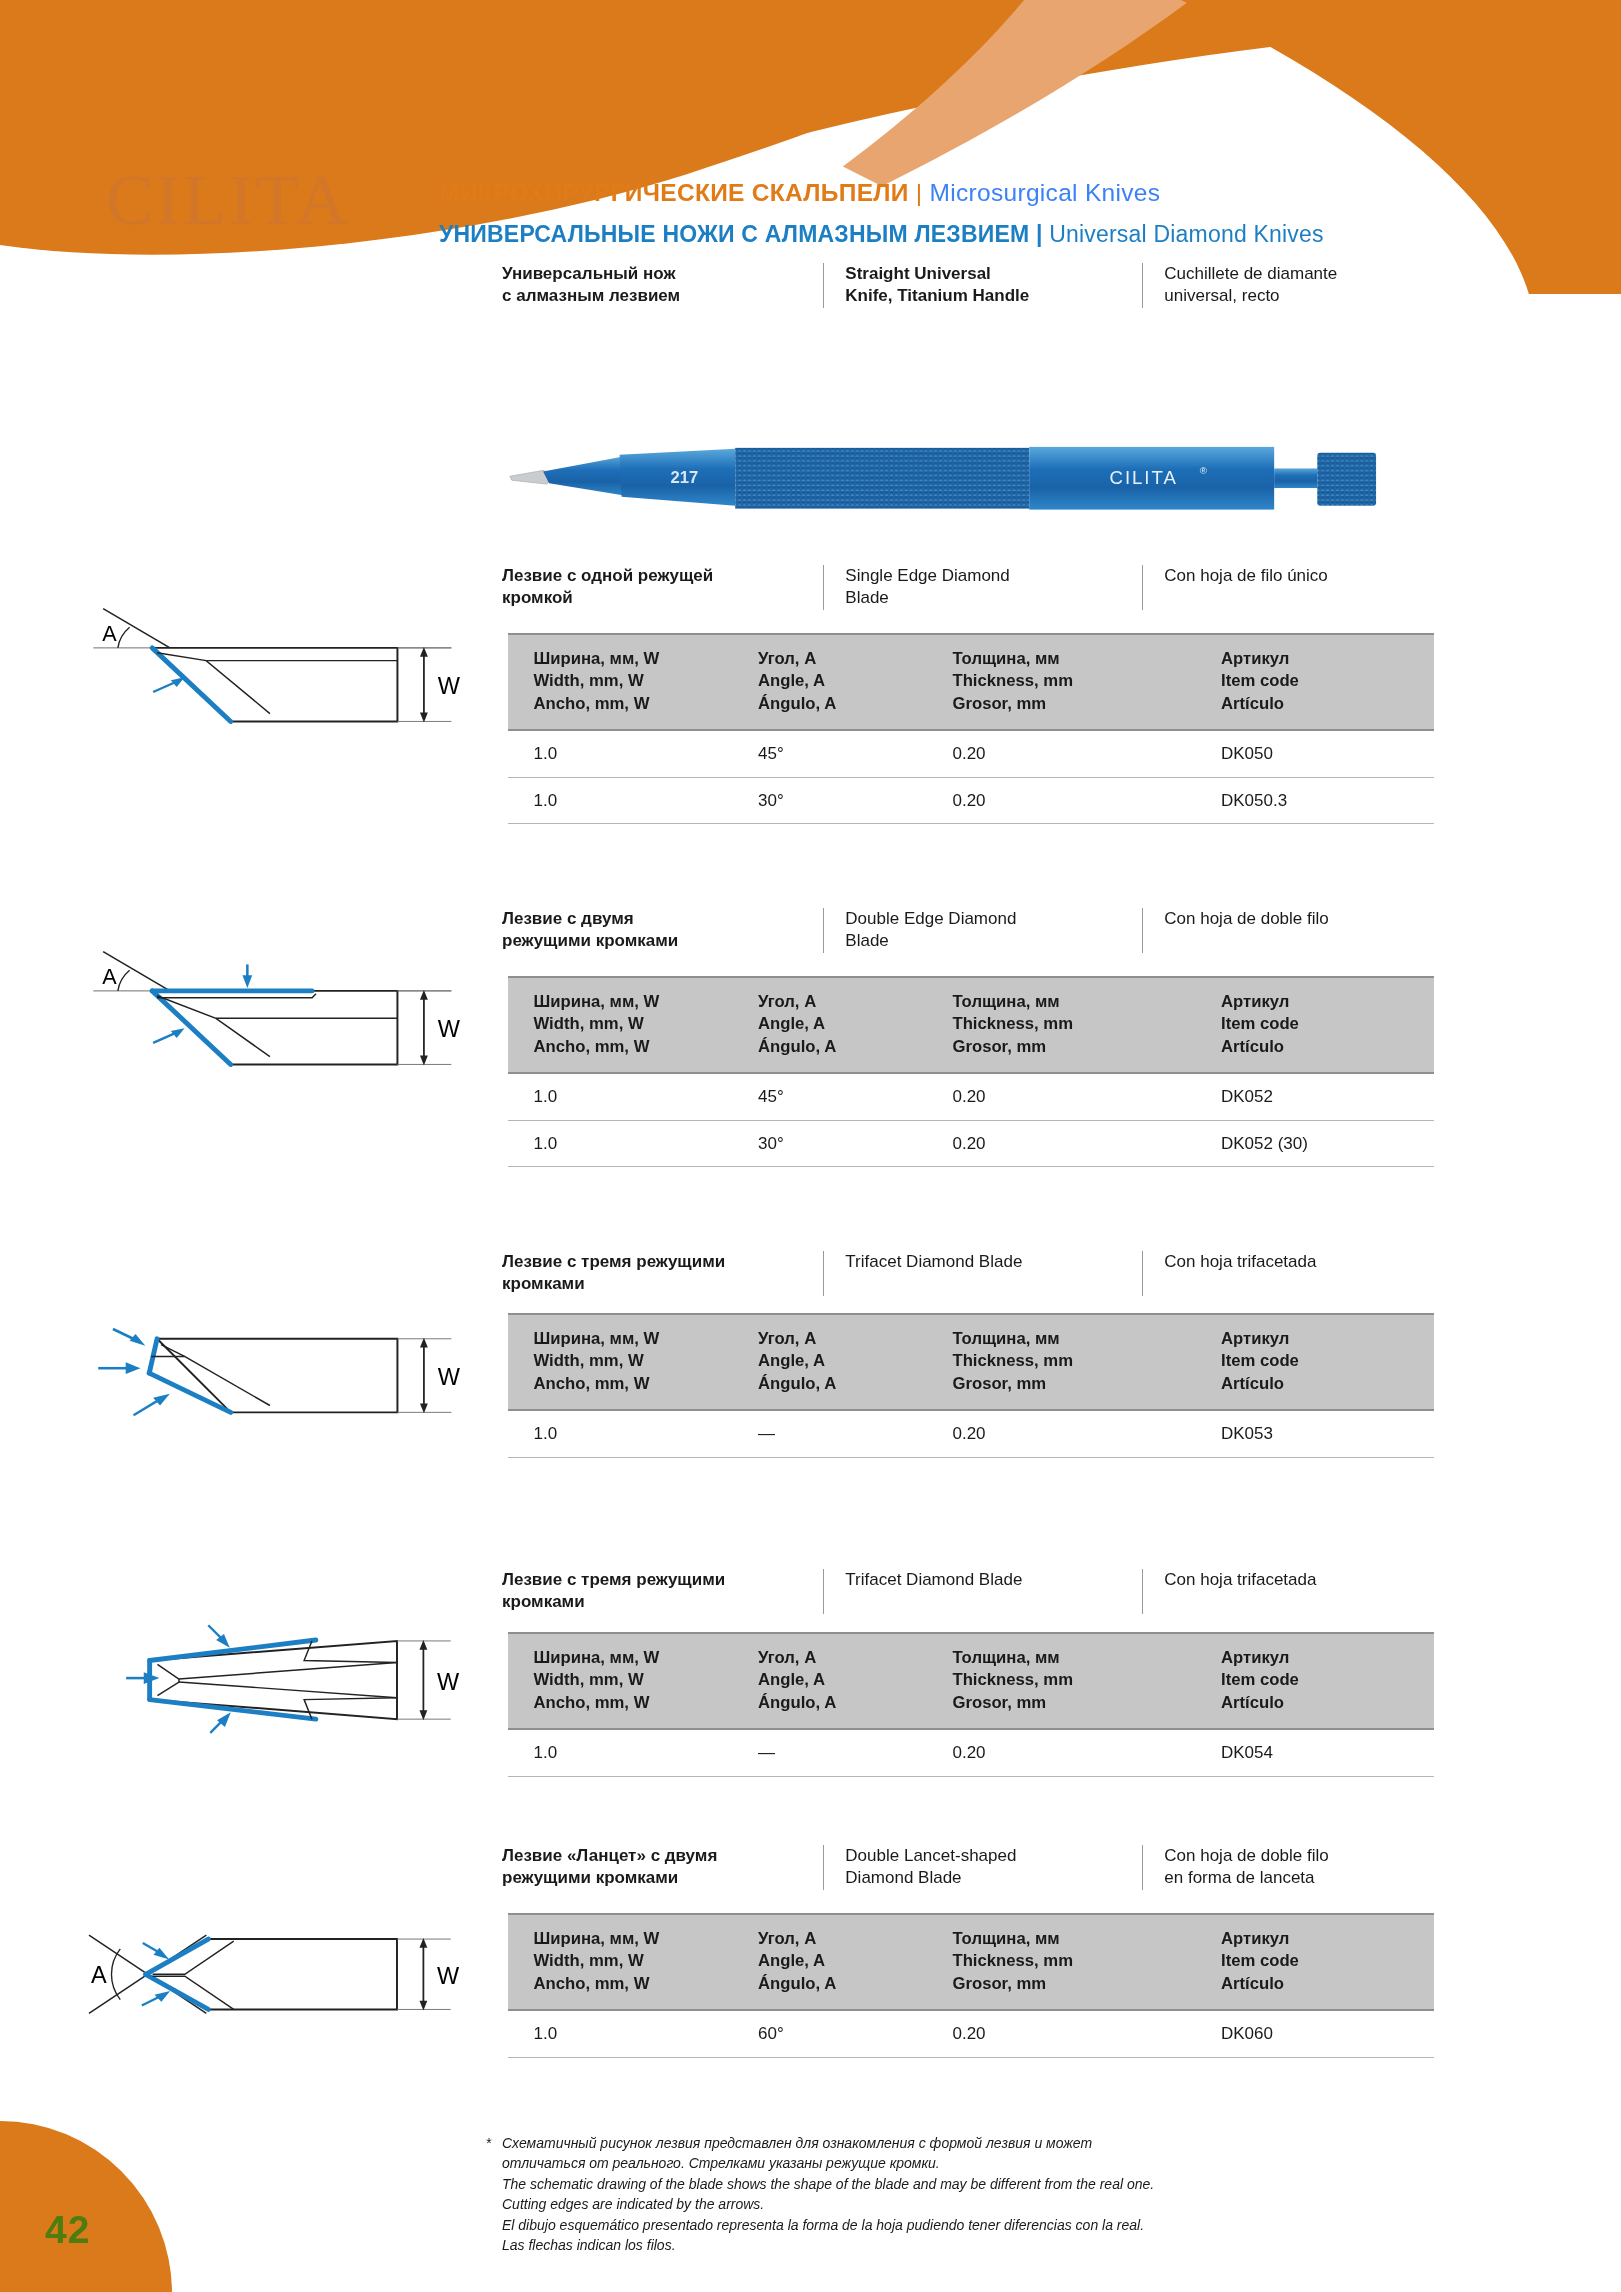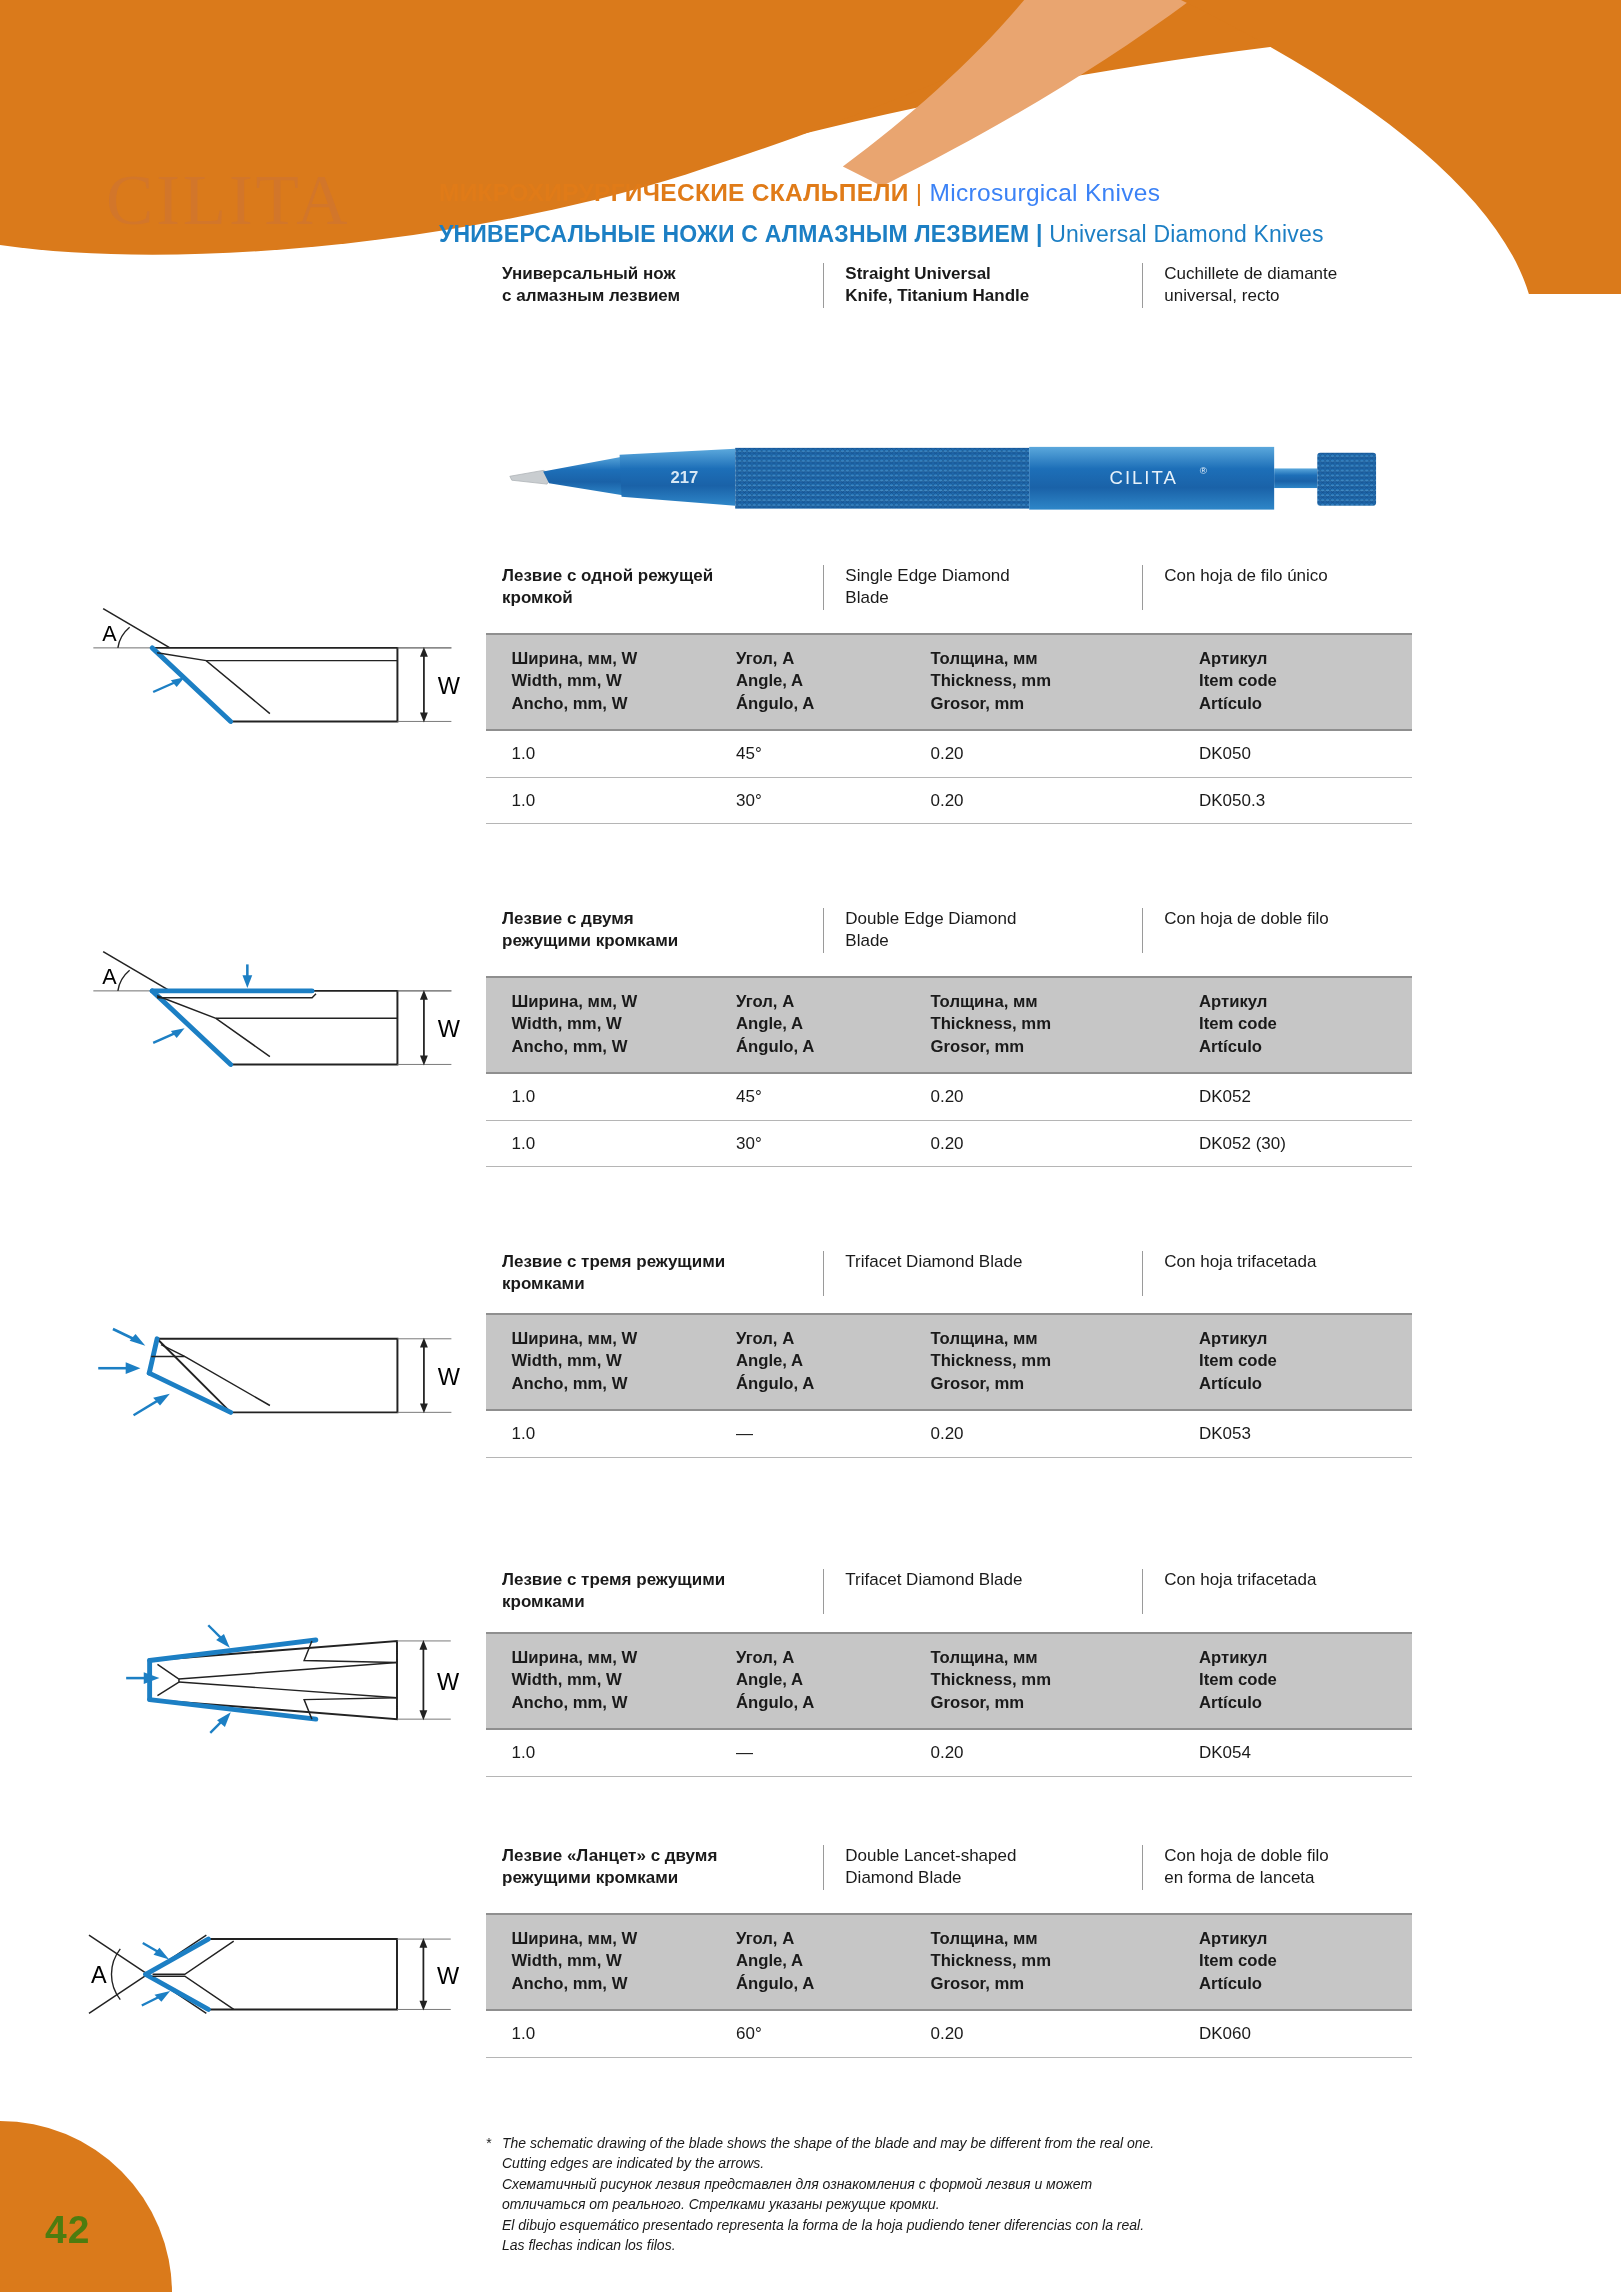--- a/index.html
+++ b/index.html
@@ -23,21 +23,21 @@
   .title-ru-2{font-size:23px;font-weight:bold;color:#1C7FC4;letter-spacing:0.2px;line-height:1.25;margin-top:11px;}
   .title-ru-2 .en{color:#1C7FC4;font-weight:400;}
   
   .desc-row{position:absolute;display:flex;width:926px;left:502px;gap:40px;}
   .desc-col{font-size:17px;font-weight:bold;line-height:1.32;padding-right:13.7px;}
   .desc-col.c1{width:314px;}
   .desc-col.c2{width:263px;border-left:1.5px solid #9a9a9a;padding-left:21.6px;}
   .desc-col.c3{width:294px;border-left:1.5px solid #9a9a9a;padding-left:21.6px;font-weight:400;margin-left:19px;}
   .desc-col.c2.reg{font-weight:400;}
   
-  .spec-table{position:absolute;left:486px;width:926px;}
+  .spec-table{position:absolute;left:508px;width:926px;}
   .spec-head{
     background:#c6c6c6;display:flex;padding:12.7px 0 13.7px 0;
     border-top:2px solid #8f8f8f;border-bottom:2px solid #8f8f8f;
   }
   .spec-head .cell{font-size:16.7px;font-weight:bold;line-height:1.36;}
   .spec-row{display:flex;padding:12.7px 0 12.7px 0;border-bottom:1.5px solid #b5b5b5;}
   .spec-row .cell{font-size:17px;font-weight:400;}
   .cell.w{width:27%;padding-left:25.5px;box-sizing:border-box;}
   .cell.a{width:21%;}
   .cell.t{width:29%;}
@@ -339,20 +339,20 @@
   <div class="spec-row">
     <div class="cell w">1.0</div>
     <div class="cell a">60°</div>
     <div class="cell t">0.20</div>
     <div class="cell c">DK060</div>
   </div>
 </div>
 
 <div class="footnote">
   <span class="star">*</span>
+  <div>Схематичный рисунок лезвия представлен для ознакомления с формой лезвия и может<br>отличаться от реального. Стрелками указаны режущие кромки.</div>
   <div>The schematic drawing of the blade shows the shape of the blade and may be different from the real one.<br>Cutting edges are indicated by the arrows.</div>
-  <div>Схематичный рисунок лезвия представлен для ознакомления с формой лезвия и может<br>отличаться от реального. Стрелками указаны режущие кромки.</div>
   <div>El dibujo esquemático presentado representa la forma de la hoja pudiendo tener diferencias con la real.<br>Las flechas indican los filos.</div>
 </div>
 
 <div class="page-corner"></div>
 <div class="page-num">42</div>
 
 
 </body></html>

